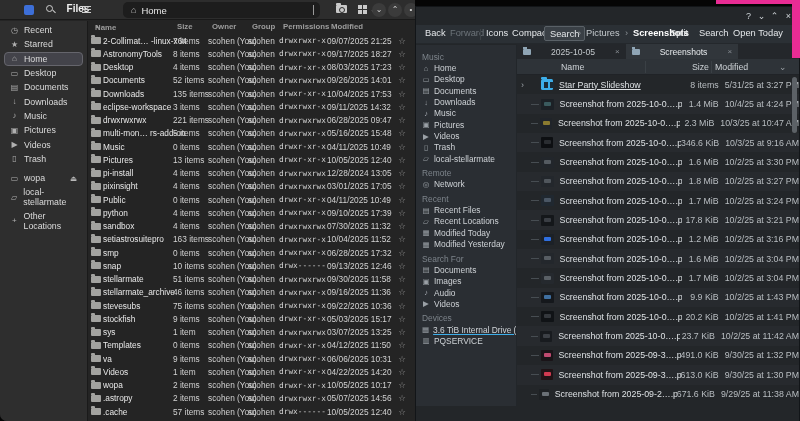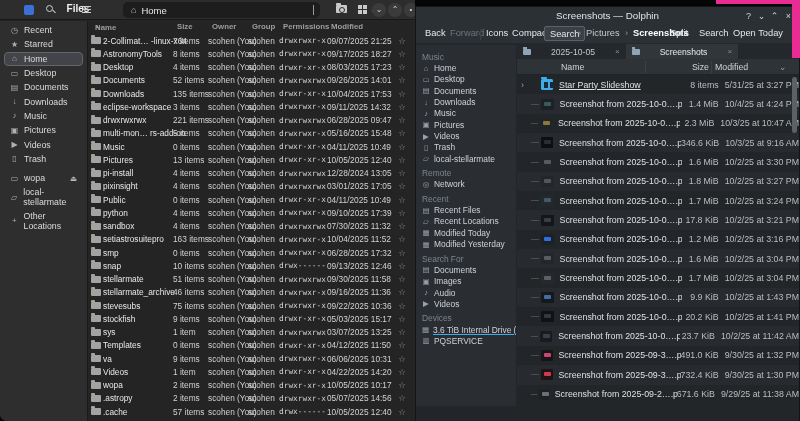--- a/index.html
+++ b/index.html
@@ -551,21 +551,20 @@
     <span class="dim">scohen (You)</span>
     <span class="dim">scohen</span>
     <span class="dim mono">drwx------</span>
     <span class="dim">10/05/2025 12:40</span>
     <span class="star">☆</span>
   </div>
 </div>
   </div>
 
   <div class="dwin">
-    <div class="dtitle">Screenshots — Dolphin</div>
     <span class="dtbtn" style="right:44px;">?</span>
     <span class="dtbtn" style="right:31px;">⌄</span>
     <span class="dtbtn" style="right:18px;">⌃</span>
     <span class="dtbtn" style="right:4px;">×</span>
 
     <div class="dtool">
       <span class="tb-back">Back</span>
       <span class="tb-fwd">Forward</span>
       <i class="tb-sep"></i>
       <span class="tb-icons">Icons</span>
@@ -908,21 +907,21 @@
   </div>
 
   <div class="drow odd">
 
     <span class="branch"></span>
     <span class="thumb" style="background: rgb(32, 19, 22);">
             <span class="thumb-a" style="background: rgb(208, 58, 80);"></span>
           </span>
 
     <span class="dname">Screenshot from 2025-09-3….png</span>
-    <span class="dsize">732.4 KiB</span>
+    <span class="dsize">613.0 KiB</span>
     <span class="dmod">9/30/25 at 1:30 PM</span>
   </div>
 
   <div class="drow even">
 
     <span class="branch"></span>
     <span class="thumb" style="background: rgb(30, 33, 36);">
             <span class="thumb-a" style="background: rgb(106, 112, 118);"></span>
           </span>
 

